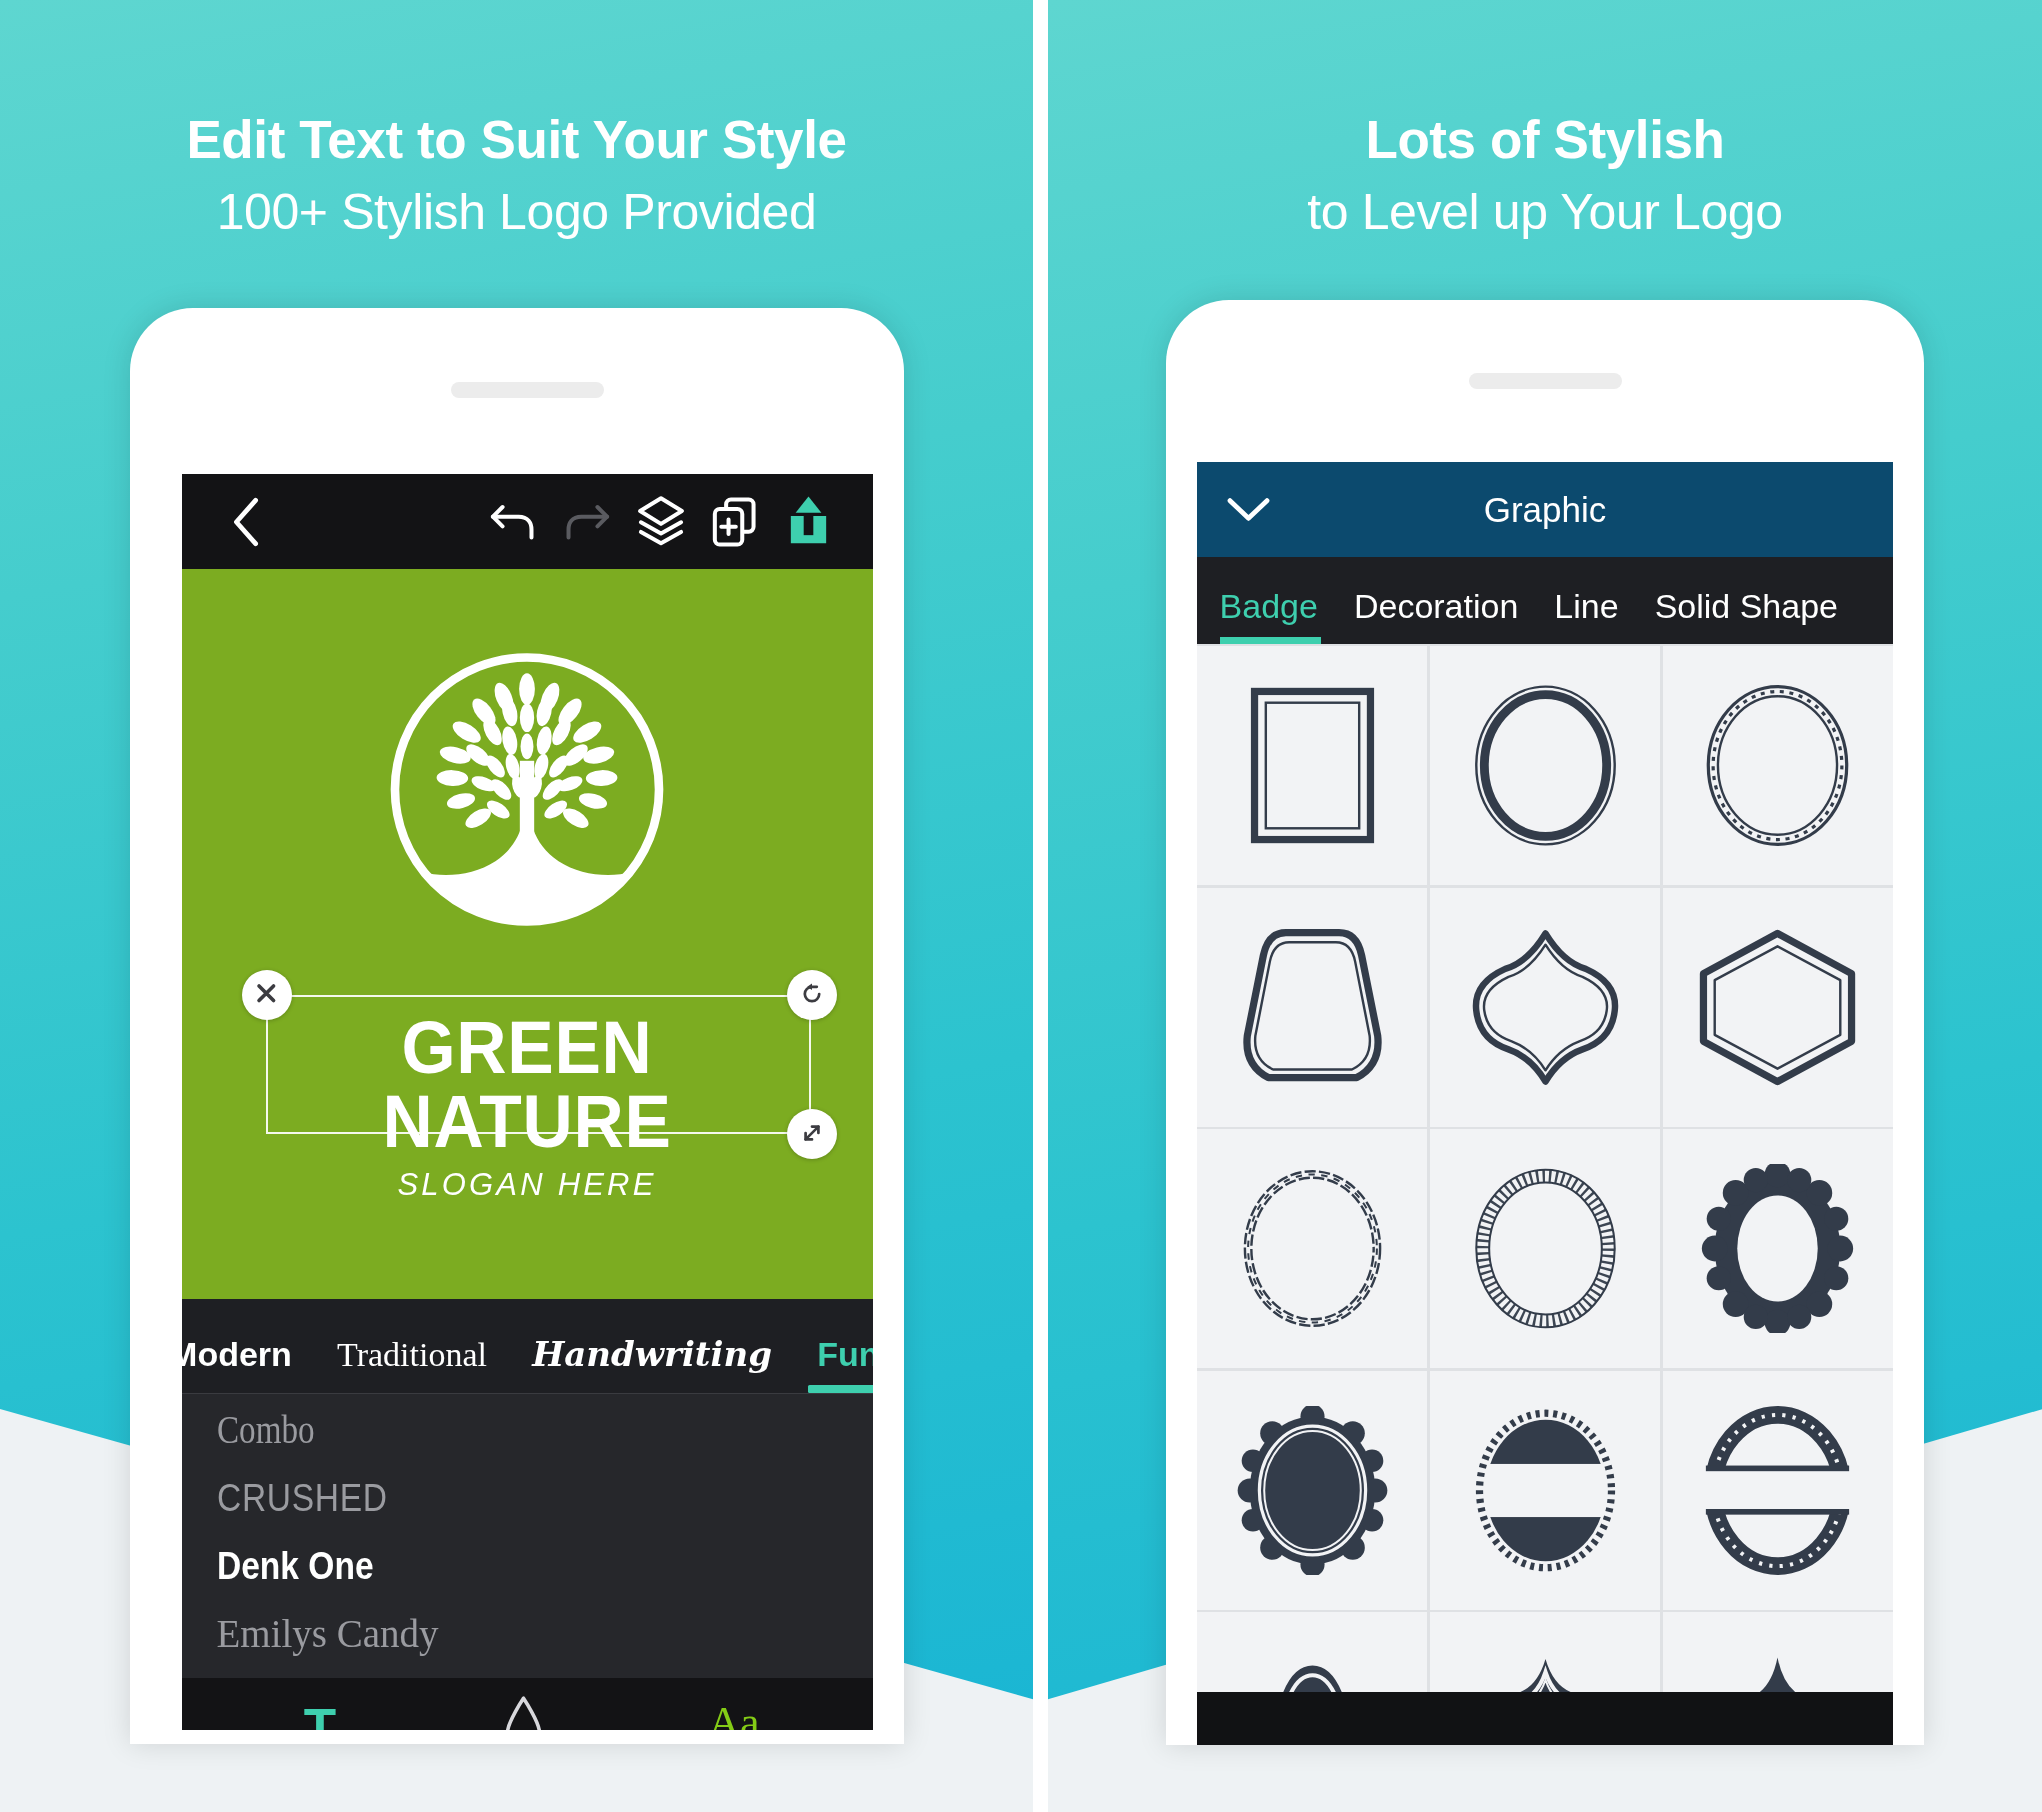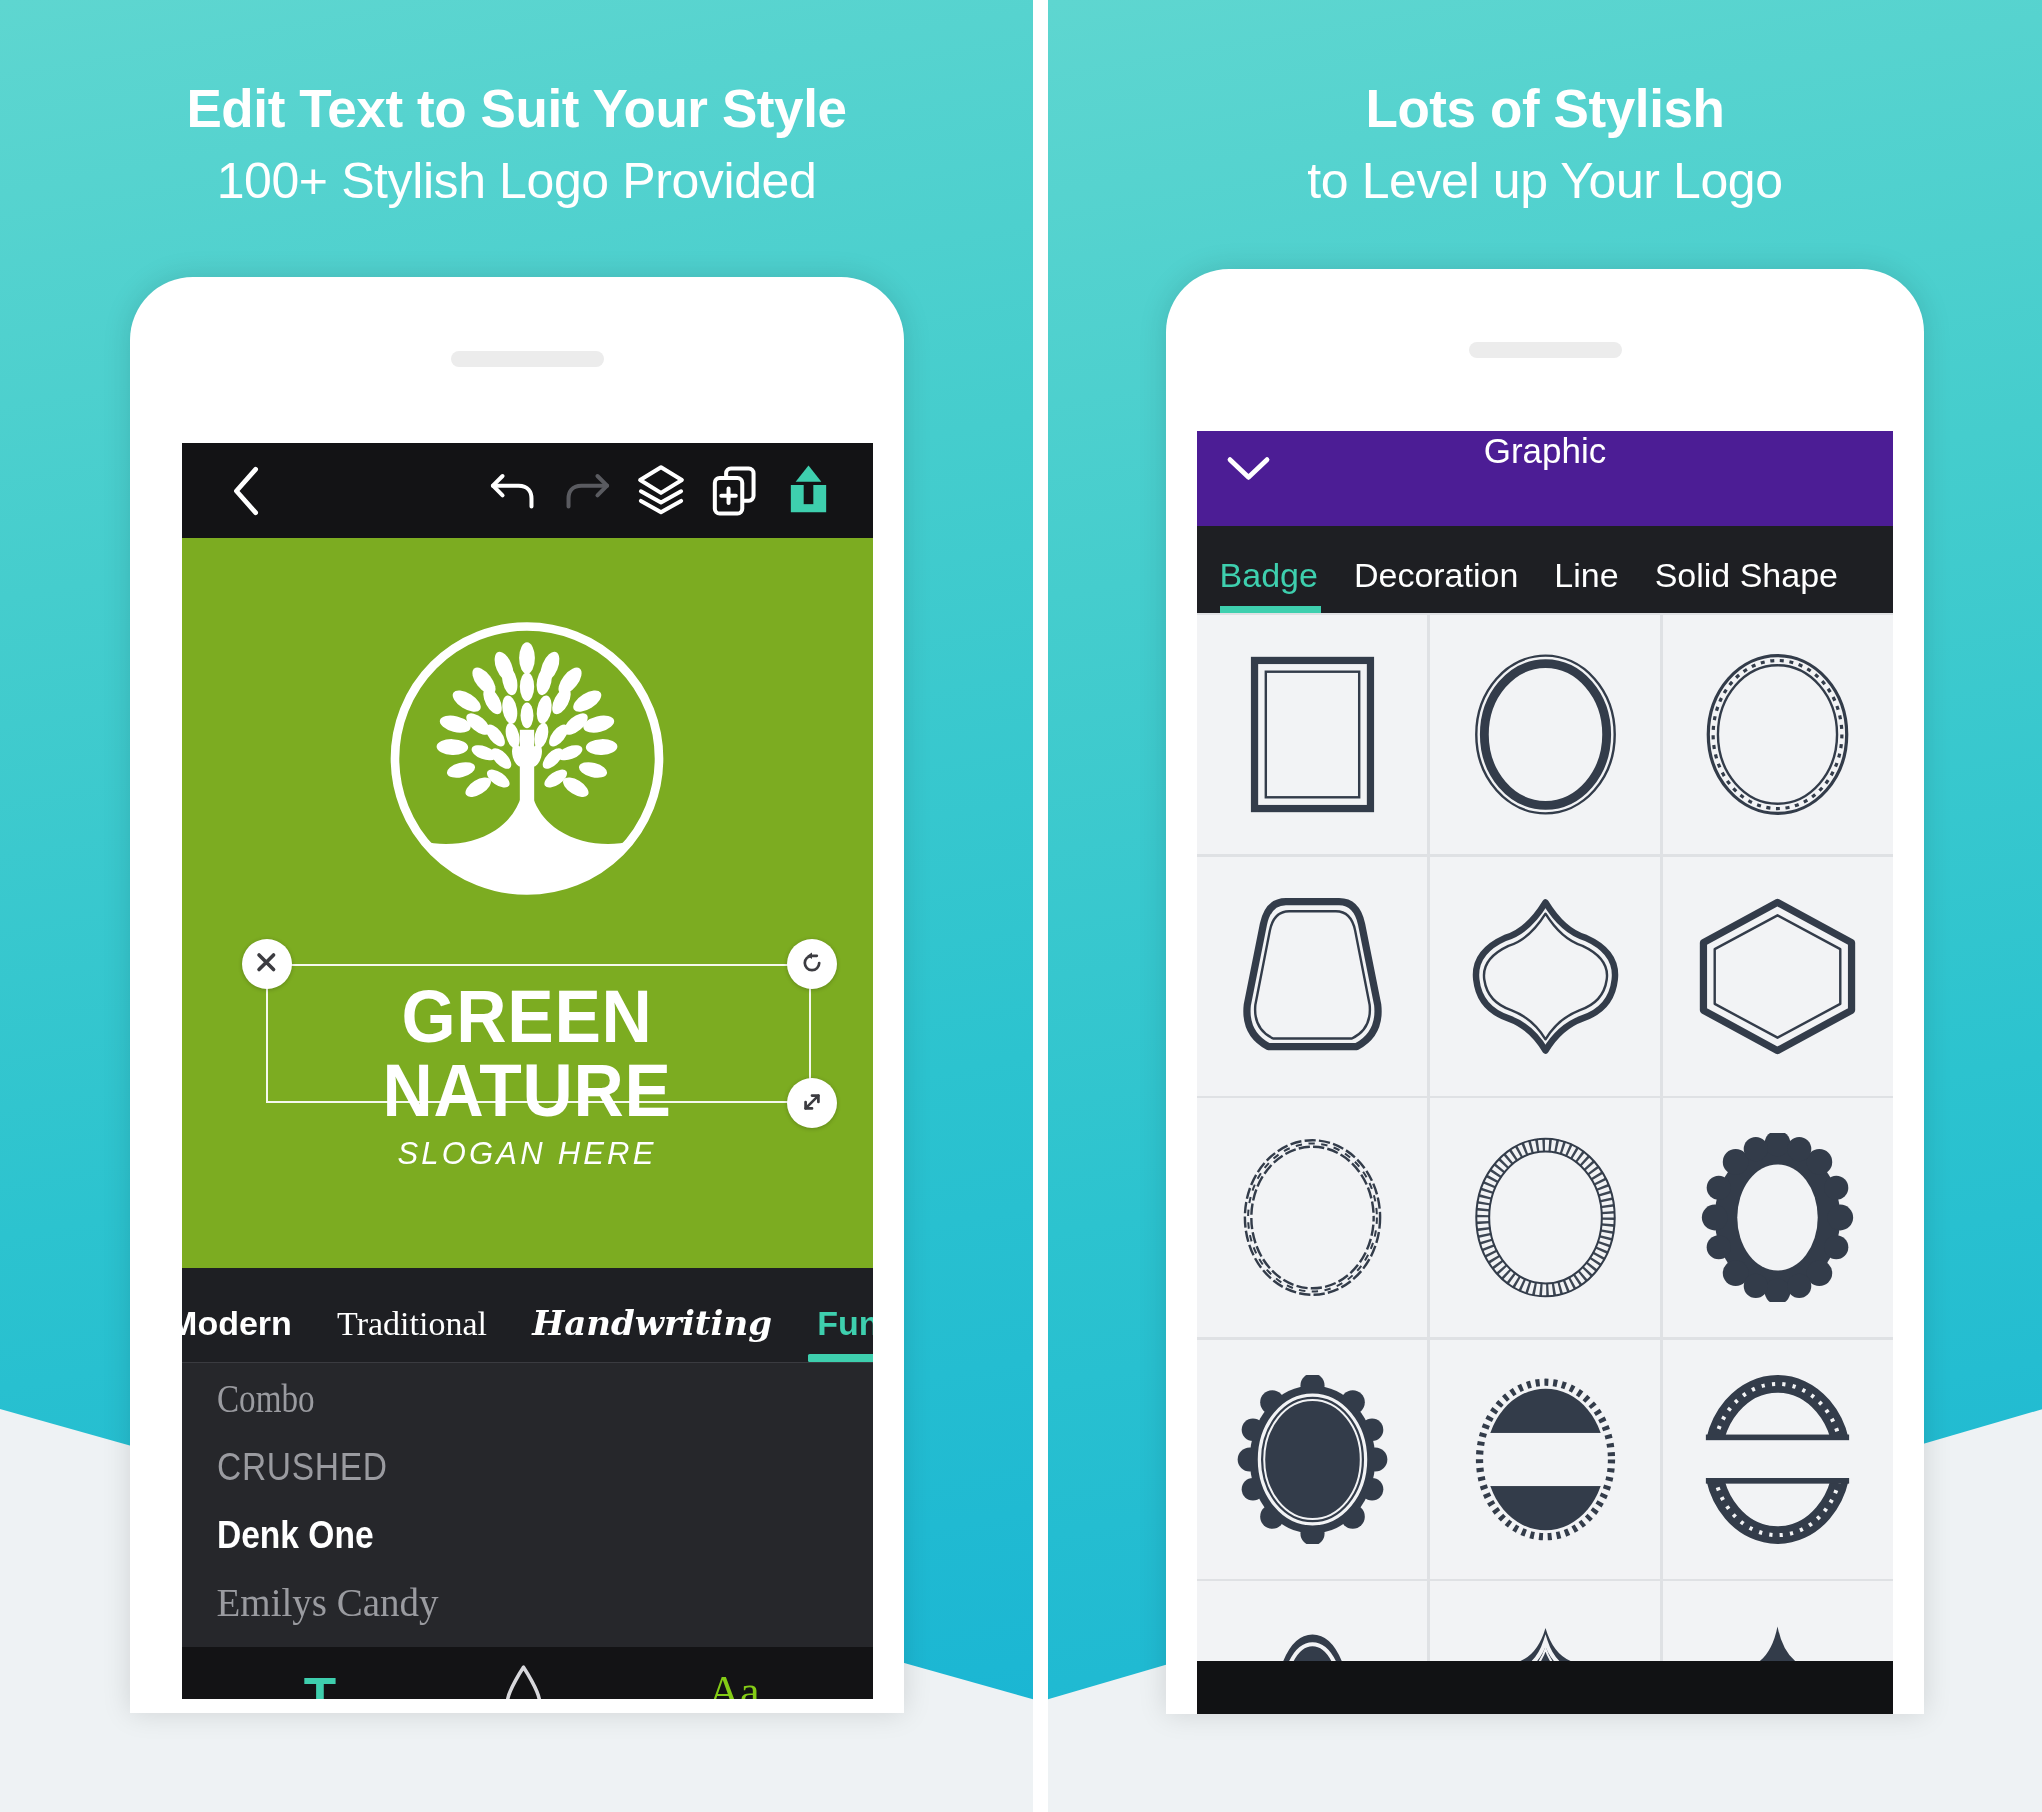--- a/index.html
+++ b/index.html
@@ -26,21 +26,21 @@
   .wedge {
     position: absolute; bottom: 0; width: 100%; height: 669px;
     pointer-events: none;
   }
   .wedge svg { display:block; width:100%; height:100%; }
 
   
   .headline {
     position: relative; z-index: 5;
     text-align: center; color: #ffffff;
-    padding-top: 82px;
+    padding-top: 113px;
   }
   .headline .l1 {
     font-size: 53px; font-weight: 700; letter-spacing: -0.4px; line-height: 1.0;
     display: block;
   }
   .headline .l2 {
     font-size: 50px; font-weight: 400; letter-spacing: -0.4px; line-height: 1.0;
     display: block; margin-top: 21px;
   }
 
@@ -168,22 +168,22 @@
     padding: 0 35px;
   }
   .tool { display:flex; align-items:center; justify-content:center; width: 105px; height: 81px; }
   .tool-t  { color: #3ecfae; font-size: 53px; font-weight: 700; line-height: 1; }
   .tool-aa { color: #84cc16; font-size: 44px; font-weight: 400; line-height: 1;
              border-bottom: 4px solid #dadadd; padding-bottom: 3.2px;
              font-family: "Liberation Serif", serif; }
 
   
   .gp-header {
-    height: 95px; background: #4c1d95;
-    display: flex; align-items: flex-start; padding: 0 14px;
+    height: 95px; background: #0c4a6e;
+    display: flex; align-items: center; padding: 0 14px;
     position: relative;
   }
   .gp-title {
     position: absolute; left: 0; right: 0; text-align: center;
     color: #ffffff; font-size: 35px; font-weight: 400;
   }
   .gp-tabs {
     height: 87px; background: #1e1f23;
     display: flex; align-items: flex-end;
   }

